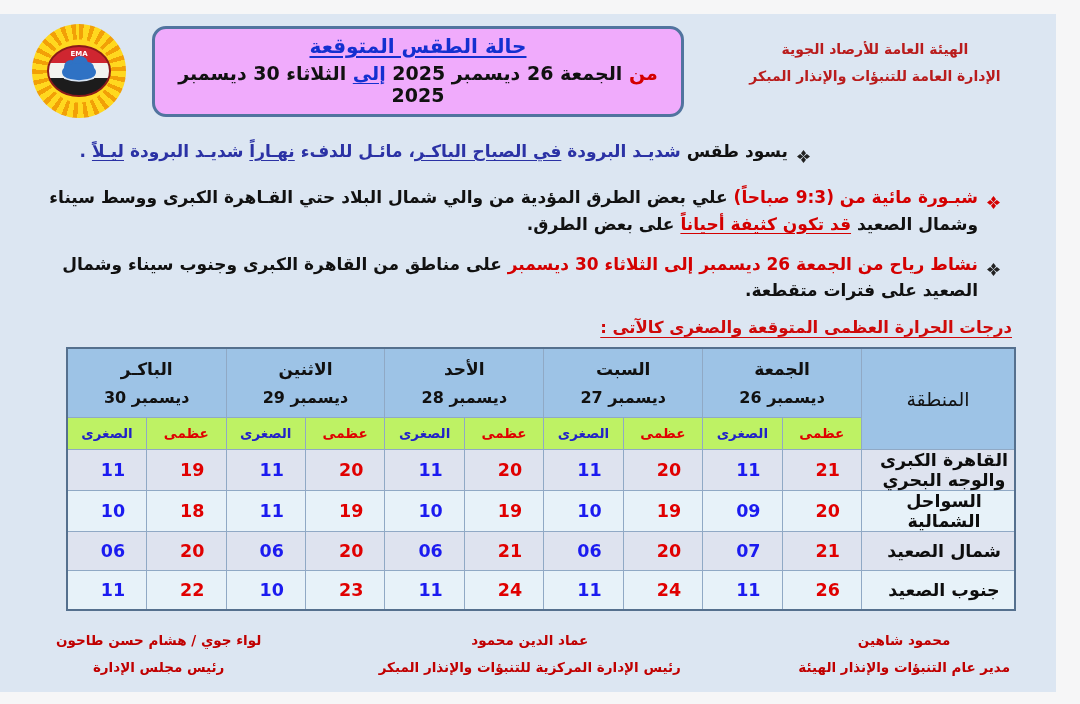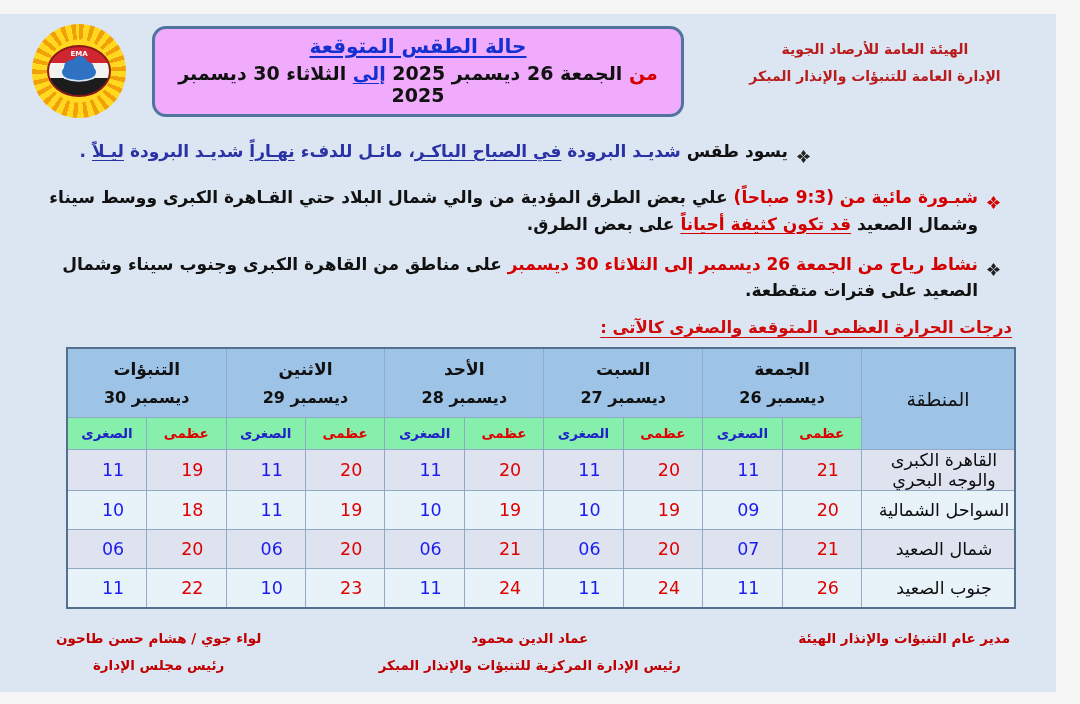--- a/index.html
+++ b/index.html
@@ -34,24 +34,24 @@
   .bullet.indent{margin-right:190px;}
   .diamond{flex:0 0 auto;margin-left:9px;margin-top:6px;}
   
   .theading{margin:6px 44px 10px 0;font-size:16.5px;font-weight:bold;color:#cf0a0a;text-decoration:underline;text-underline-offset:4px;}
   
   .wtable{border-collapse:collapse;margin-right:40px;width:950px;table-layout:fixed;border:2px solid #55708e;}
   .wtable th,.wtable td{border:1px solid #90a9c5;text-align:center;vertical-align:middle;padding:0;}
   .regionhead{background:#9dc3e6;font-size:19px;font-weight:normal;width:152px;}
   .dayhead{height:68px;background:#9dc3e6;font-size:17px;font-weight:bold;}
   .daydate{direction:ltr;font-size:16px;margin-top:9px;}
-  .sub{height:31px;background:#86efac;font-size:13.5px;font-weight:bold;margin-top:36px;}
+  .sub{height:31px;background:#bef264;font-size:13.5px;font-weight:bold;margin-top:36px;}
   .sub-max{color:#e00000;}
   .sub-min{color:#2222c8;}
-  .wtable tbody td{height:38px;font-size:17.5px;font-weight:normal;padding-left:12px;}
+  .wtable tbody td{height:38px;font-size:17.5px;font-weight:bold;padding-left:12px;}
   .row-a{background:#dee3ef;}
   .row-b{background:#e7f2f9;}
   .regioncell{font-size:15px;font-weight:bold;color:#0d0d0d;}
   .tmax{color:#e00000;}
   .tmin{color:#1b1bf0;}
   
   .sigs{display:flex;justify-content:space-between;padding:16px 46px 0 56px;color:#c00000;}
   .sig{text-align:center;font-size:13.5px;font-weight:bold;line-height:2;}
 </style>
 </head>
@@ -130,21 +130,21 @@
           </th>
           <th class="dayhead" colspan="2">
             <div>الأحد</div>
             <div class="daydate">28 ديسمبر</div>
           </th>
           <th class="dayhead" colspan="2">
             <div>الاثنين</div>
             <div class="daydate">29 ديسمبر</div>
           </th>
           <th class="dayhead" colspan="2">
-            <div>التنبؤات</div>
+            <div>الباكـر</div>
             <div class="daydate">30 ديسمبر</div>
           </th>
         </tr>
         <tr>
           <th class="sub sub-max">عظمى</th>
           <th class="sub sub-min">الصغرى</th>
           <th class="sub sub-max">عظمى</th>
           <th class="sub sub-min">الصغرى</th>
           <th class="sub sub-max">عظمى</th>
           <th class="sub sub-min">الصغرى</th>
@@ -205,20 +205,21 @@
           <td class="tmax">23</td>
           <td class="tmin">10</td>
           <td class="tmax">22</td>
           <td class="tmin">11</td>
         </tr>
       </tbody>
   </table>
 
   <div class="sigs">
       <div class="sig">
+        <div>محمود شاهين</div>
         <div>مدير عام التنبؤات والإنذار الهيئة</div>
       </div>
       <div class="sig">
         <div>عماد الدين محمود</div>
         <div>رئيس الإدارة المركزية للتنبؤات والإنذار المبكر</div>
       </div>
       <div class="sig">
         <div>لواء جوي / هشام حسن طاحون</div>
         <div>رئيس مجلس الإدارة</div>
       </div>

